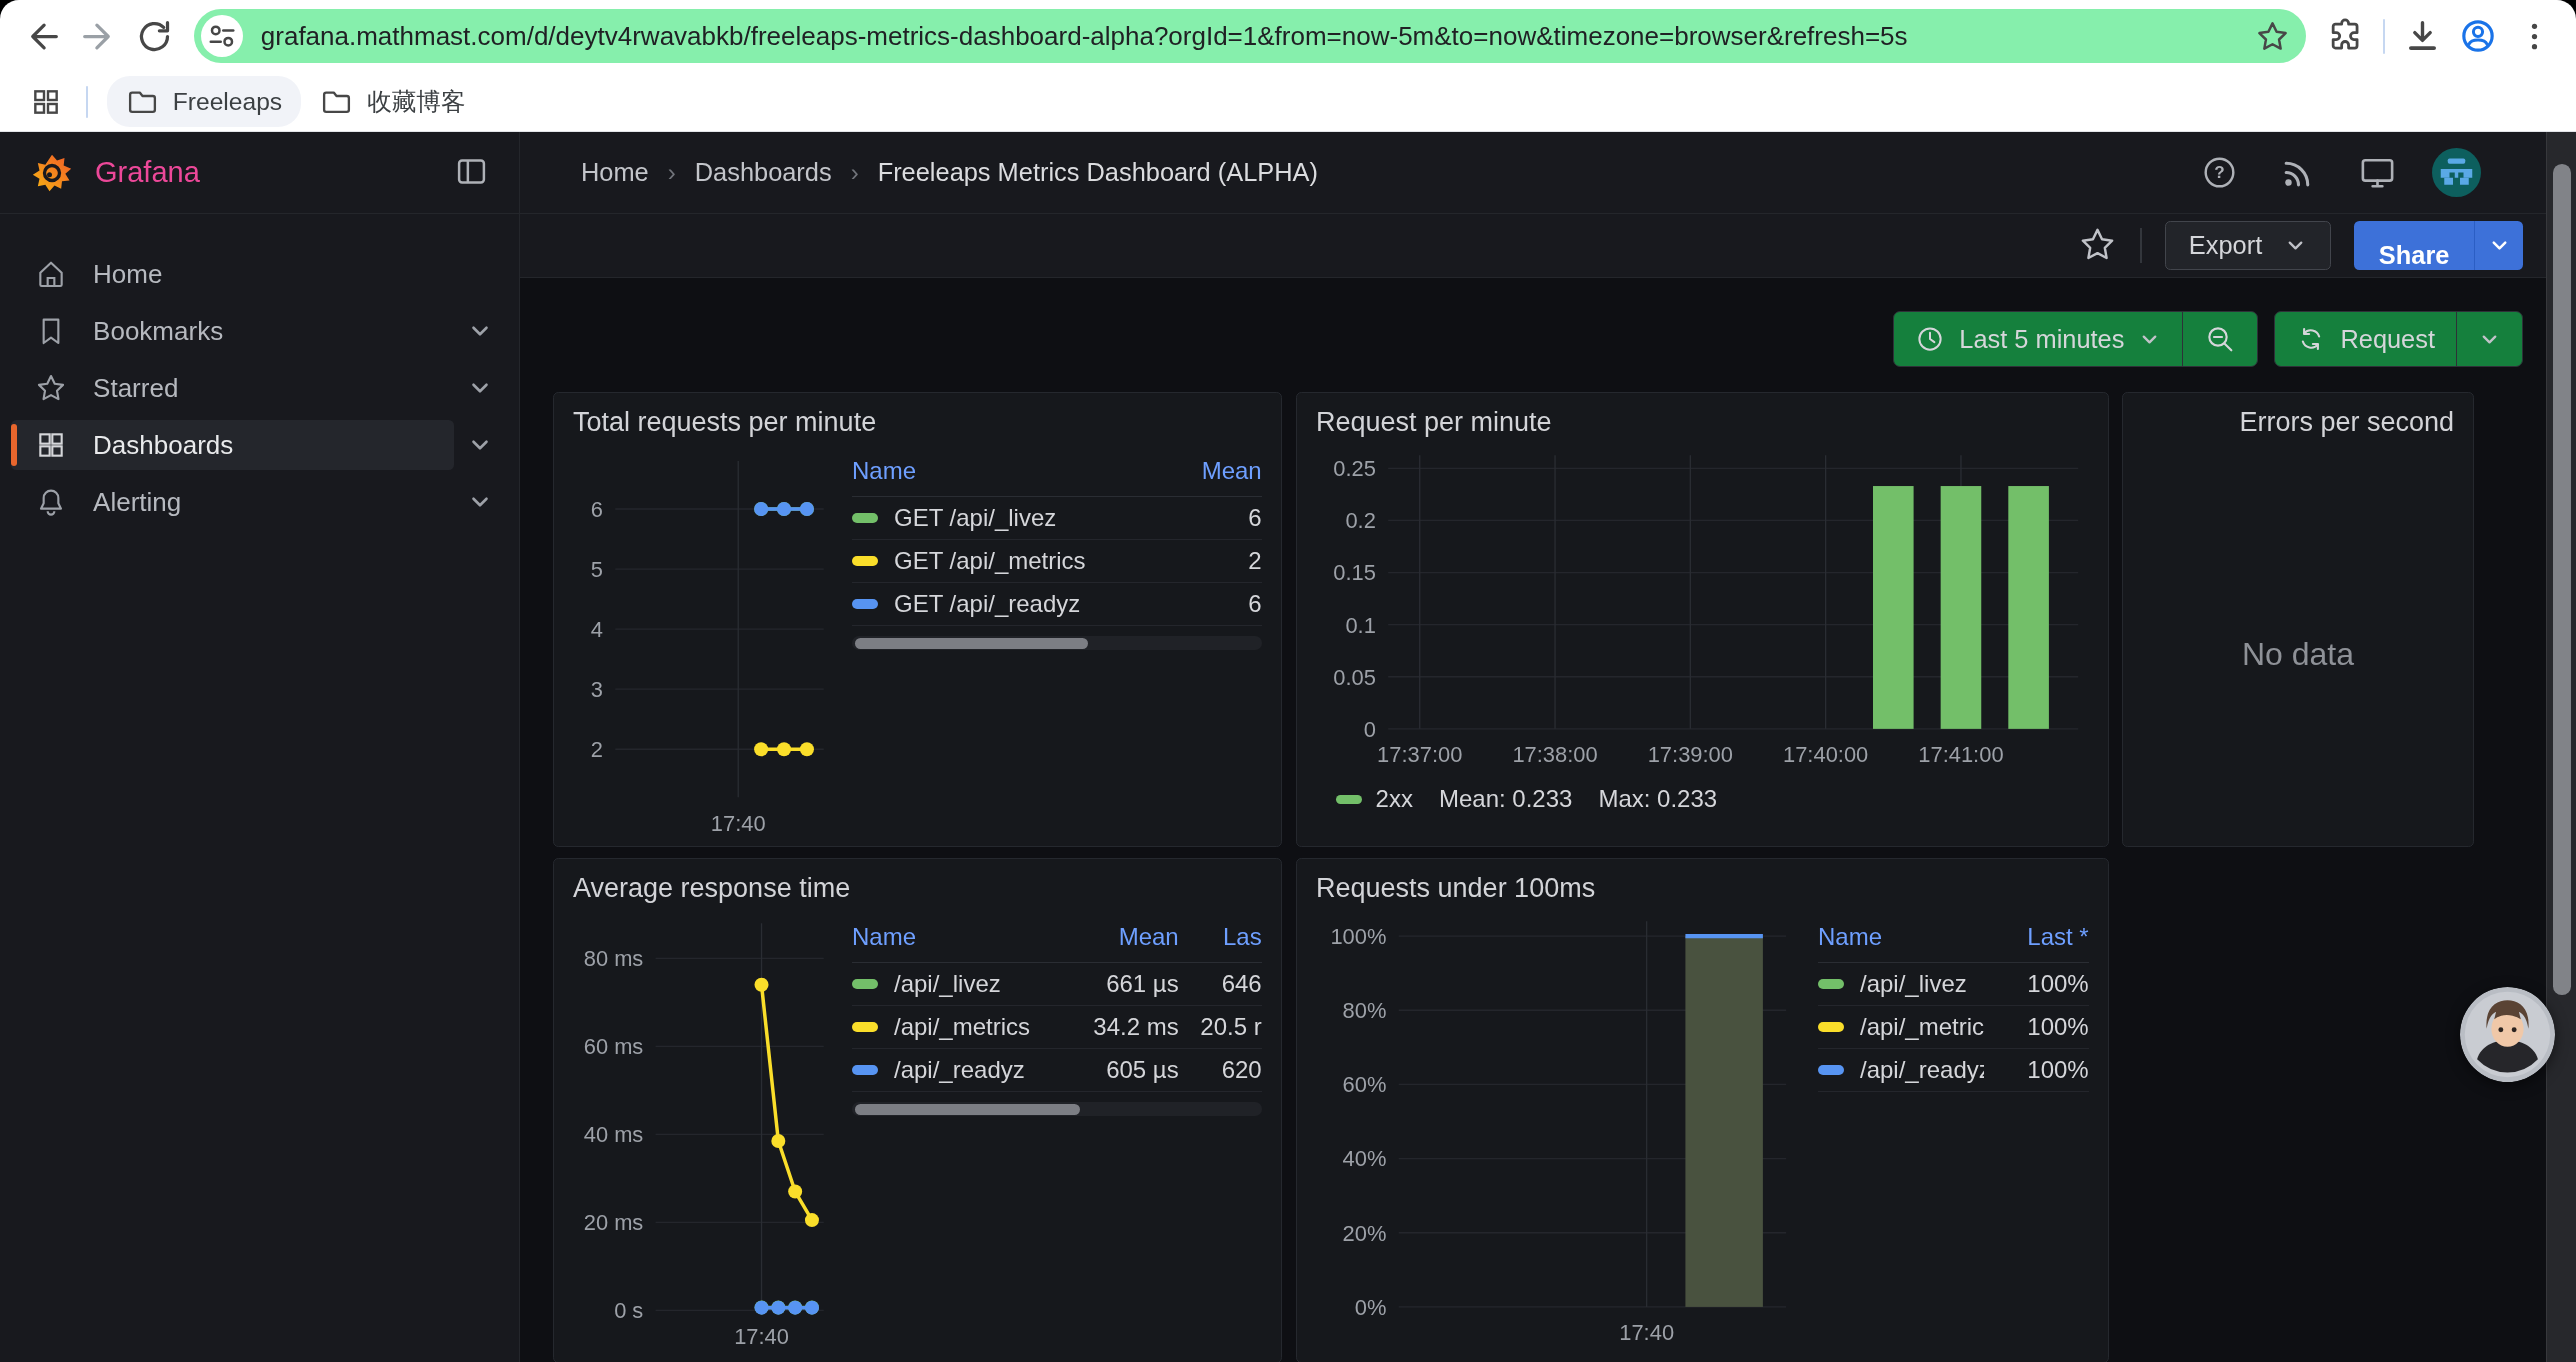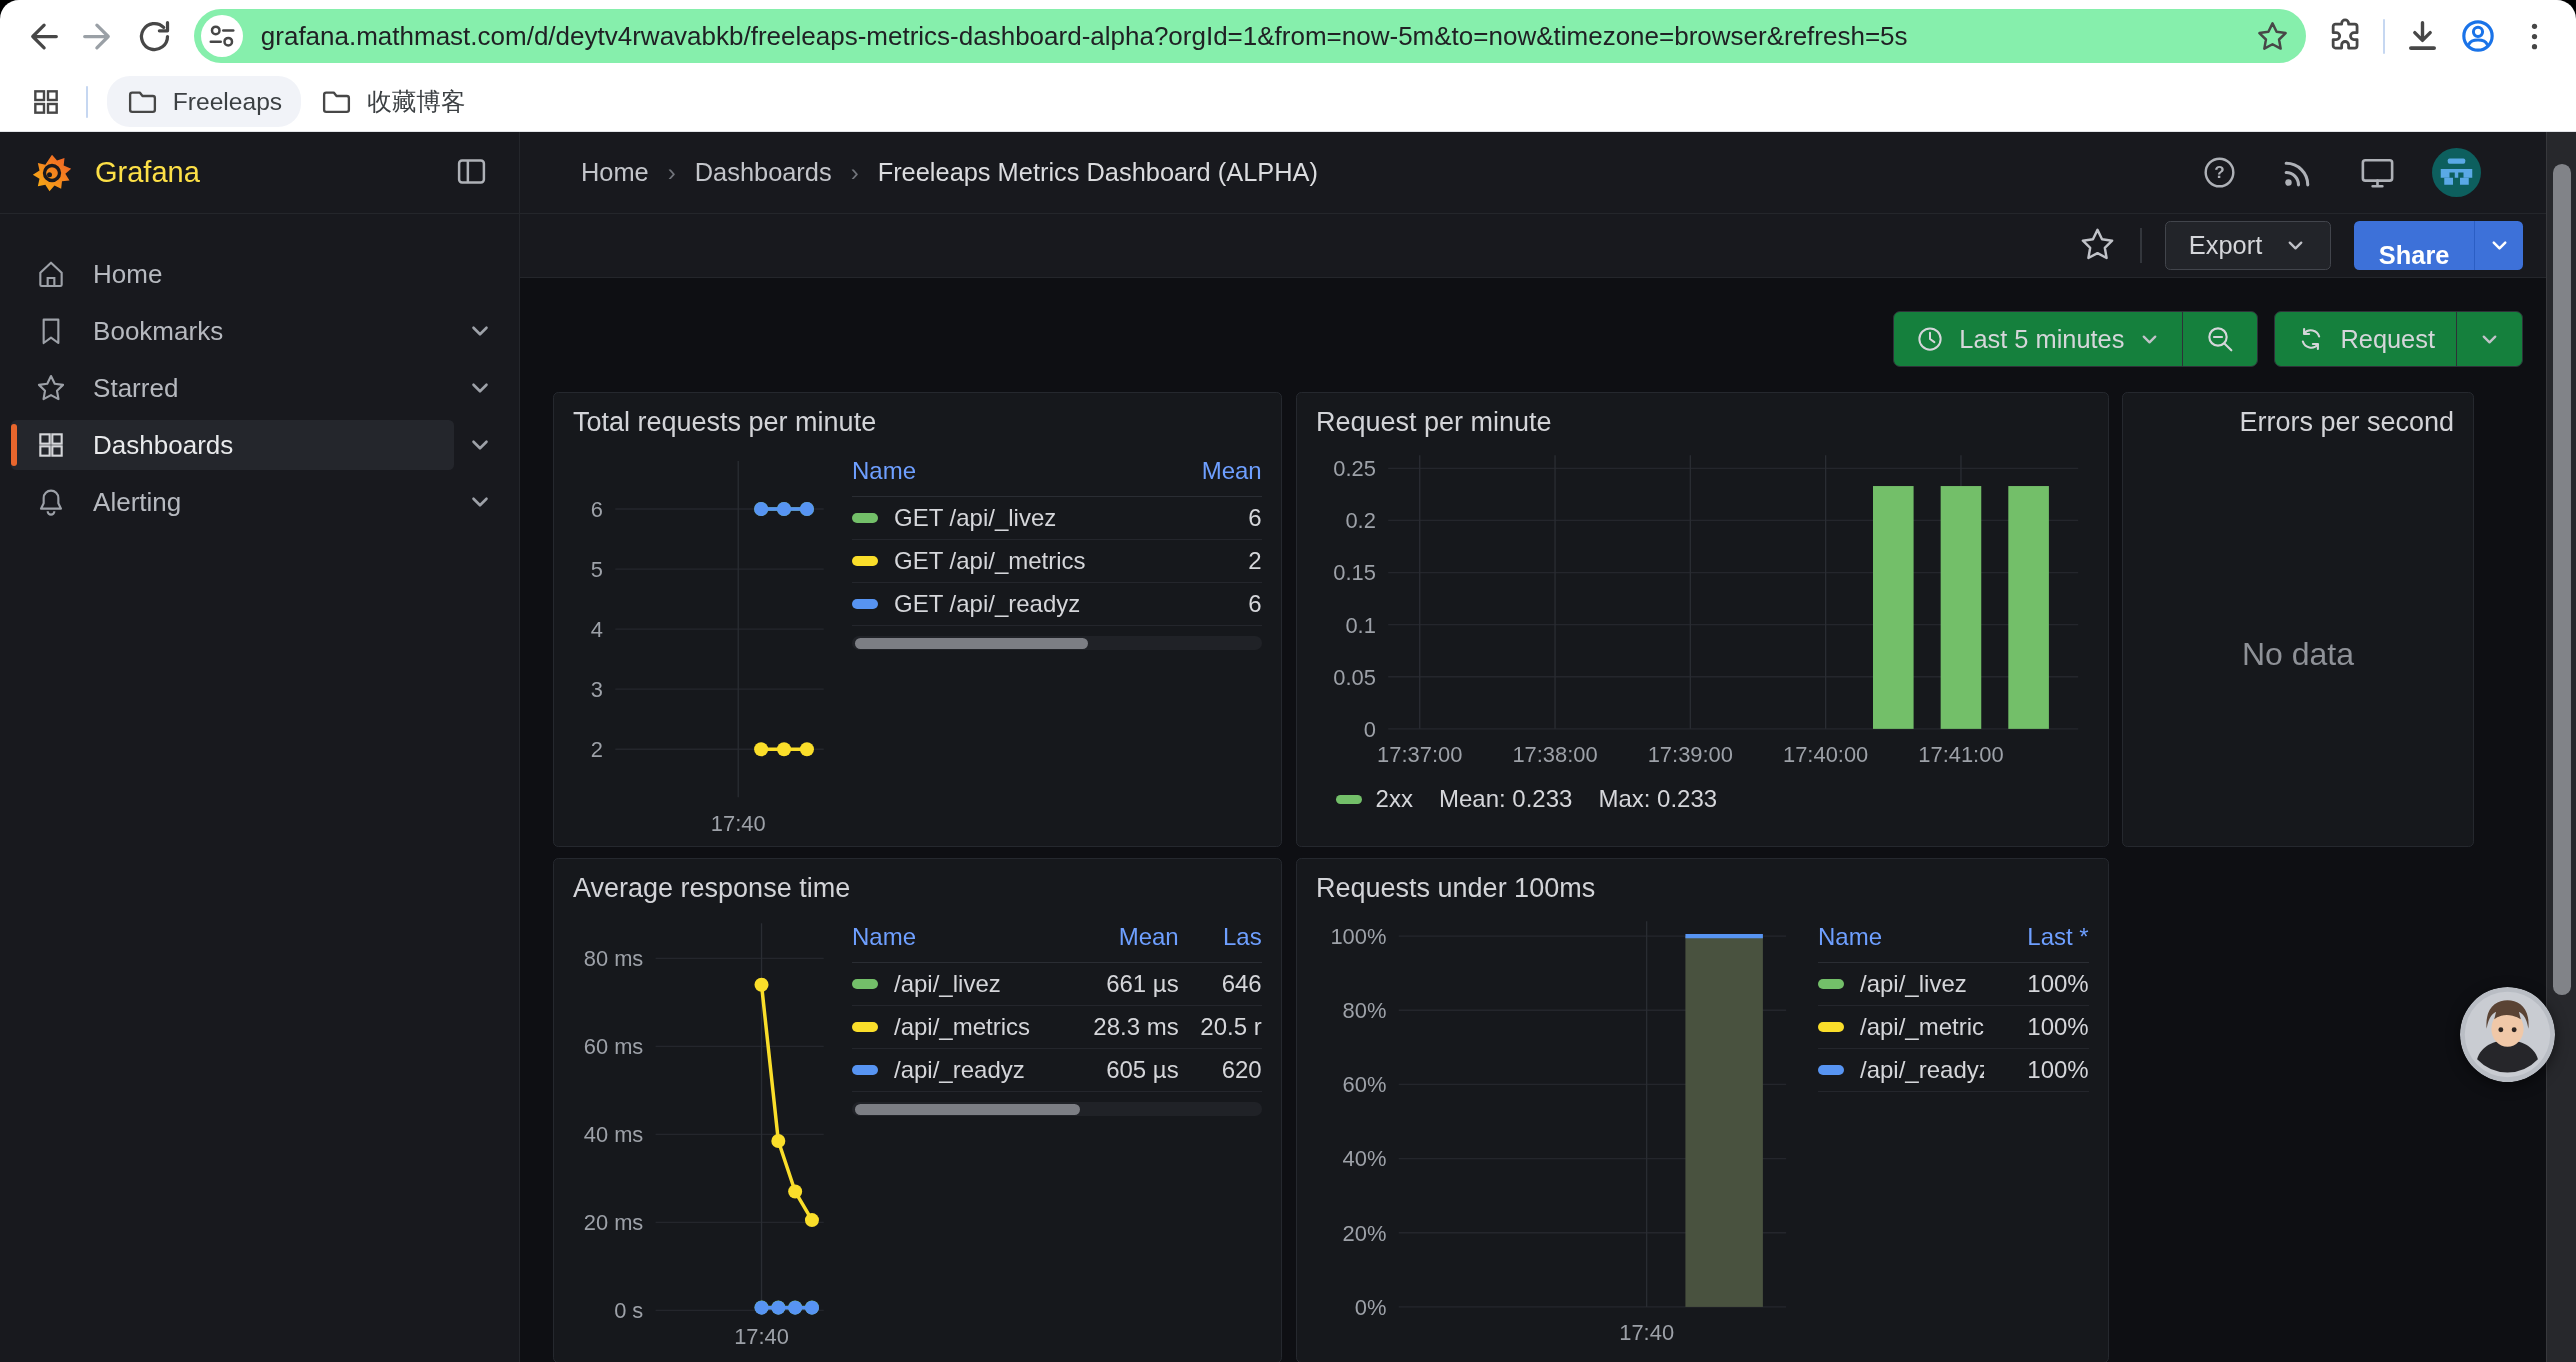--- a/index.html
+++ b/index.html
@@ -15,21 +15,21 @@
   .url-text { font-size:26px; color:#202124; margin-left:17.5px; flex:1; white-space:nowrap; overflow:hidden; }
   .bookmarks-bar { height:60px; background:#fff; border-bottom:0.9px solid #e2e4e8; display:flex; align-items:center; padding:0 21px; }
   .bm-divider { width:1.8px; height:32px; background:#c6d7f1; margin:0 19px 0 16px; border-radius:0.9px; }
   .bm-item { display:flex; align-items:center; gap:14px; font-size:24.6px; color:#3c4043; padding:8.8px 19px; border-radius:23px; }
   .bm-item.first { background:#f1f3f8; }
 
   
   .app { display:flex; height:1231px; background:#0e0f13; }
   .sidebar { width:520px; flex:none; background:#18191e; border-right:0.9px solid #24262b; }
   .sb-header { height:82px; display:flex; align-items:center; padding:0 30px 0 32px; border-bottom:0.9px solid #24262b; }
-  .brand { font-size:29px; color:#fde047; font-weight:500; margin-left:23px; flex:1; }
+  .brand { font-size:29px; color:#ec4899; font-weight:500; margin-left:23px; flex:1; }
   .sb-nav { padding:35px 12.3px 0 10.5px; }
   .sb-row { display:flex; align-items:center; margin-bottom:7px; }
   .sb-item { flex:1; height:50px; display:flex; align-items:center; gap:26px; border-radius:5.3px; padding:0 0 0 24.6px; position:relative; }
   .sb-item .lbl { font-size:26px; color:#b6b9bf; }
   .sb-item.active { background:#24262c; }
   .sb-item.active .lbl { color:#e9eaec; }
   .active-bar { position:absolute; left:0; top:4.4px; bottom:4.4px; width:6.1px; border-radius:3.5px; background:#e8662d; }
   .sb-chevron { width:53px; height:50px; display:flex; align-items:center; justify-content:center; flex:none; }
 
   .main { flex:1; display:flex; flex-direction:column; min-width:0; }
@@ -541,21 +541,21 @@
                     <span>/api/_livez</span>
                   </span>
                 <span class="col-r w150">661 µs</span>
                 <span class="col-r w95">646</span>
               </div>
               <div class="lg-row">
                 <span class="lg-name">
                     <span class="pill" style="background: rgb(250, 222, 42);"></span>
                     <span>/api/_metrics</span>
                   </span>
-                <span class="col-r w150">28.3 ms</span>
+                <span class="col-r w150">34.2 ms</span>
                 <span class="col-r w95">20.5 r</span>
               </div>
               <div class="lg-row">
                 <span class="lg-name">
                     <span class="pill" style="background: rgb(87, 148, 242);"></span>
                     <span>/api/_readyz</span>
                   </span>
                 <span class="col-r w150">605 µs</span>
                 <span class="col-r w95">620</span>
               </div>

